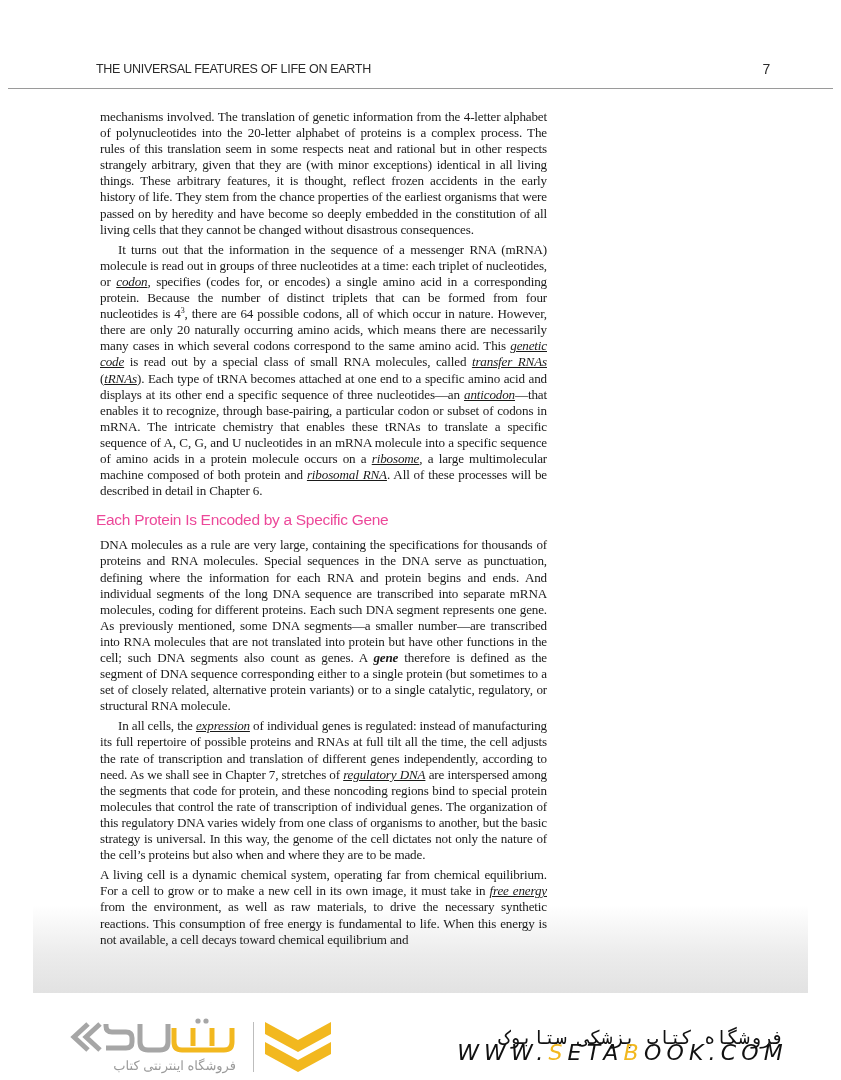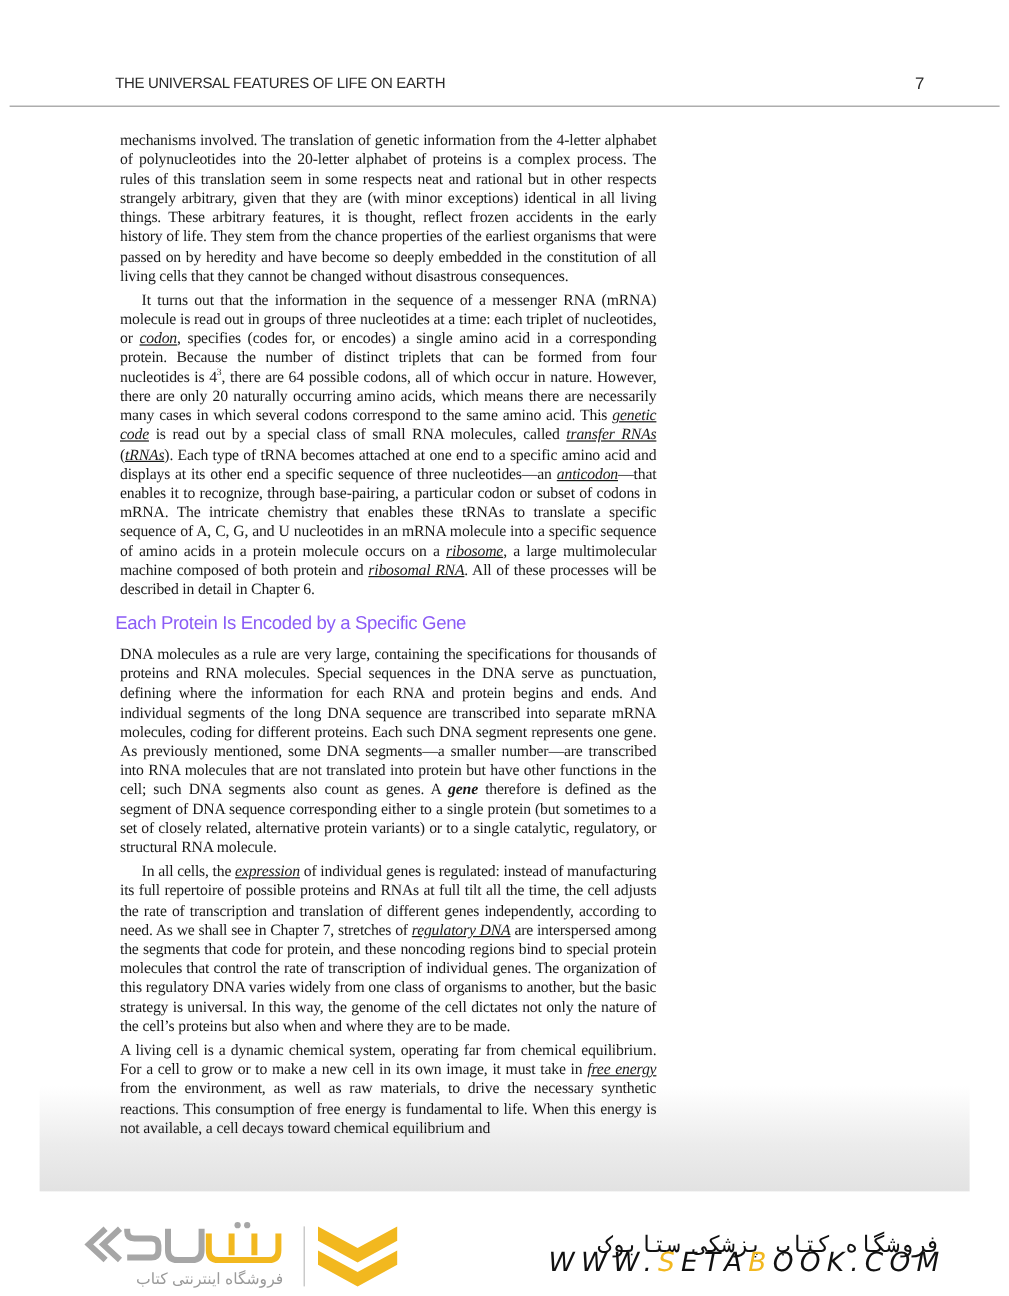--- a/index.html
+++ b/index.html
@@ -23,21 +23,21 @@
     }
     .text-col {
       position: absolute; left: 96px; top: 105px; width: 455px;
       font-family: "Liberation Serif", serif; font-size: 13.1px; line-height: 16.1px;
       text-align: justify; color: #1a1a1a; letter-spacing: -0.15px;
     }
     .text-col p { margin: 4px; }
     .text-col p.indent { text-indent: 18px; }
     .text-col h2 {
       font-family: "Liberation Sans", sans-serif; font-weight: normal;
-      font-size: 15.5px; color: #8b5cf6; margin: 0; letter-spacing: -0.3px;
+      font-size: 15.5px; color: #ec4899; margin: 0; letter-spacing: -0.3px;
     }
     .h2a { margin-top: 13px !important; margin-bottom: 9px !important; }
     .h2b { margin-top: 14px !important; margin-bottom: 9px !important; }
     .fade-text { position: relative; z-index: 2; }
     sup { font-size: 8px; line-height: 0; vertical-align: super; }
     em { font-style: italic; text-decoration: underline; }
     b { font-weight: bold; font-style: italic; }
 
     .footer { position: absolute; left: 0; top: 993px; width: 841px; height: 87px; background: #fff; }
     .logo {

